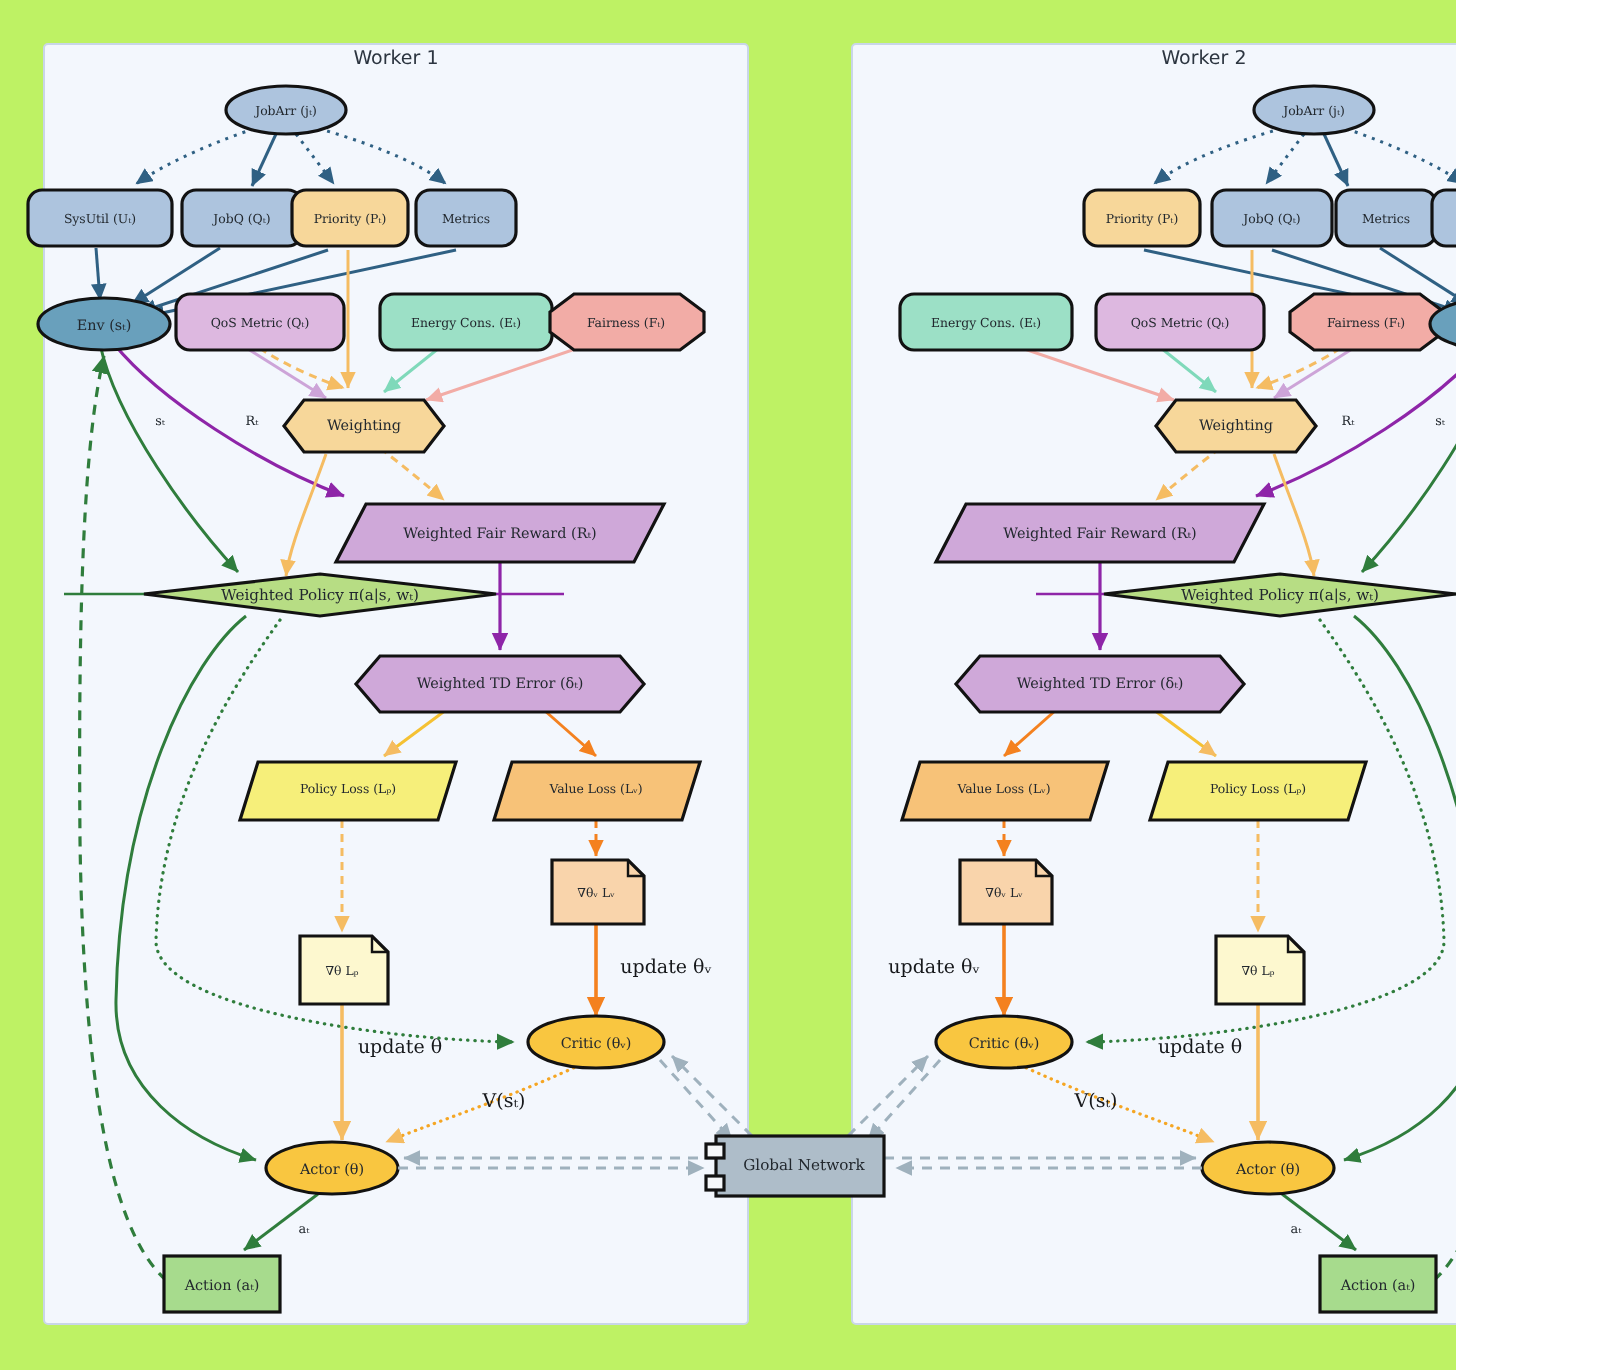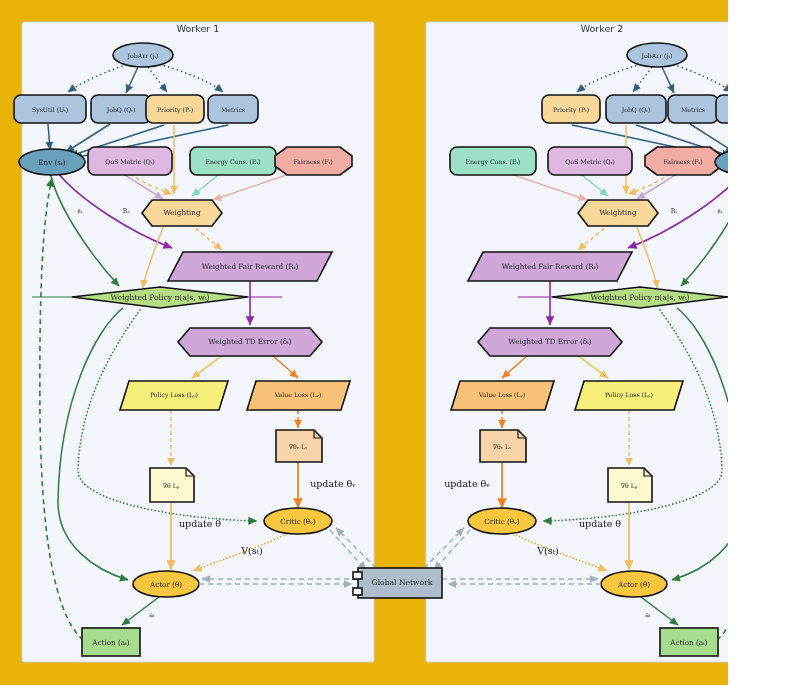--- a/index.html
+++ b/index.html
@@ -1,18 +1,18 @@
 <!DOCTYPE html>
 <html><head>
 <meta charset="utf-8">
 <title>A3C Worker Diagram</title>
 <style>
   html,body{margin:0;padding:0;background:#ffffff;}
   body{width:800px;height:685px;font-family:"DejaVu Serif",serif;}
-  #stage{position:relative;width:728px;height:685px;overflow:hidden;background:#eab308;}
+  #stage{position:relative;width:728px;height:685px;overflow:hidden;background:#bef264;}
   svg#diagram{position:absolute;left:0;top:0;width:800px;height:685px;}
   .panel-rect{fill:#f3f7fd;stroke:#c9d6e8;stroke-width:1;}
   .panel-title{font-family:"DejaVu Sans",sans-serif;font-size:9.5px;fill:#2c3540;text-anchor:middle;}
   .nd{stroke:#121212;stroke-width:1.6;}
   .lbl{font-family:"DejaVu Serif",serif;font-size:7.2px;fill:#22282e;text-anchor:middle;dominant-baseline:middle;}
   .lbl-sm{font-size:6.2px;}
   .lbl-md{font-size:7.6px;}
   .elbl{font-family:"DejaVu Serif",serif;font-size:6.4px;fill:#22282e;text-anchor:middle;dominant-baseline:middle;}
   .elbl-big{font-family:"DejaVu Serif",serif;font-size:9.5px;fill:#16181b;text-anchor:middle;dominant-baseline:middle;}
   .ed{fill:none;}

